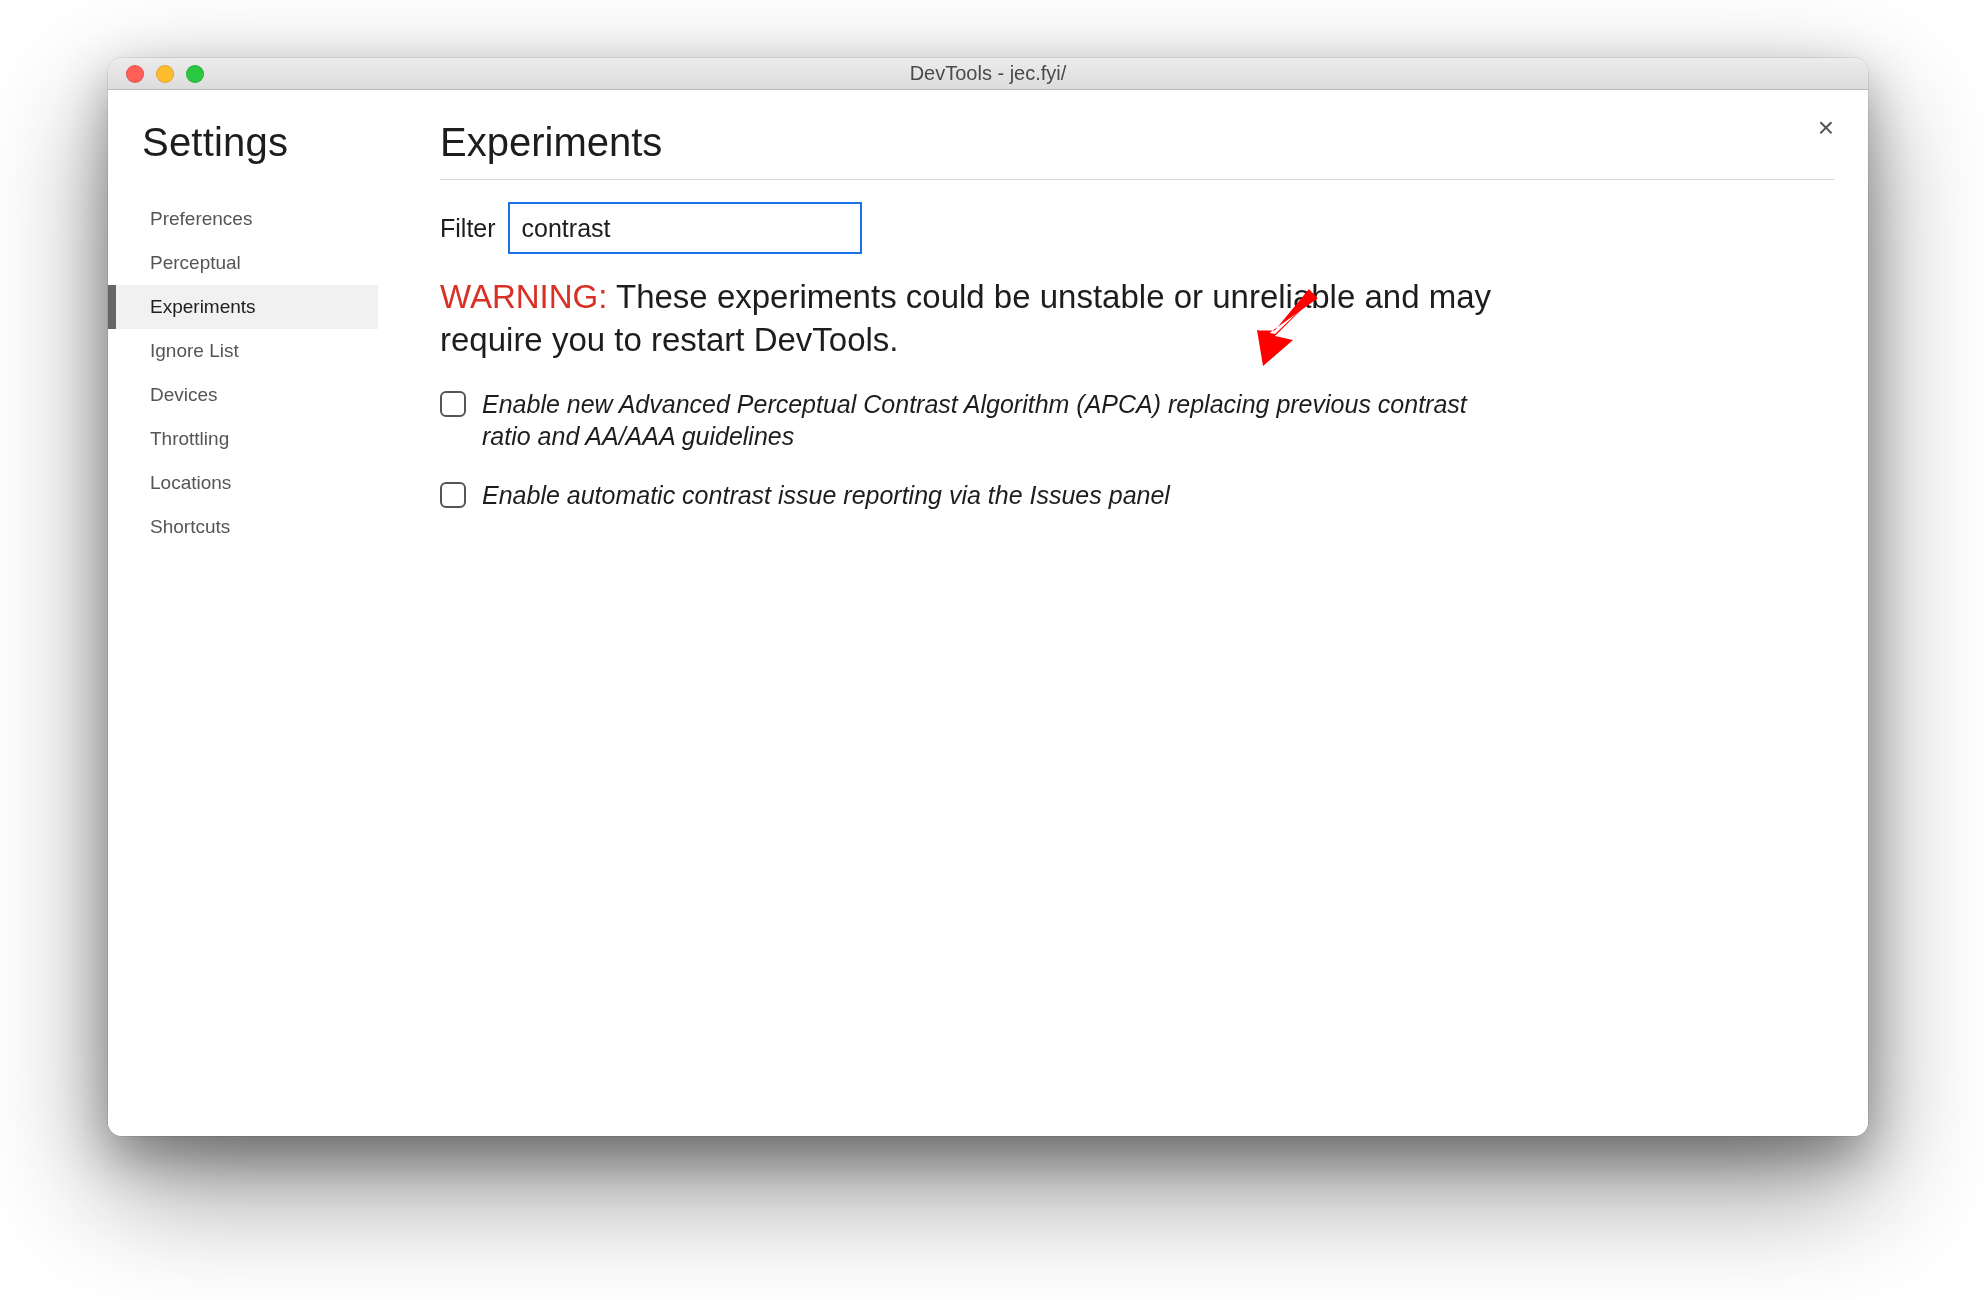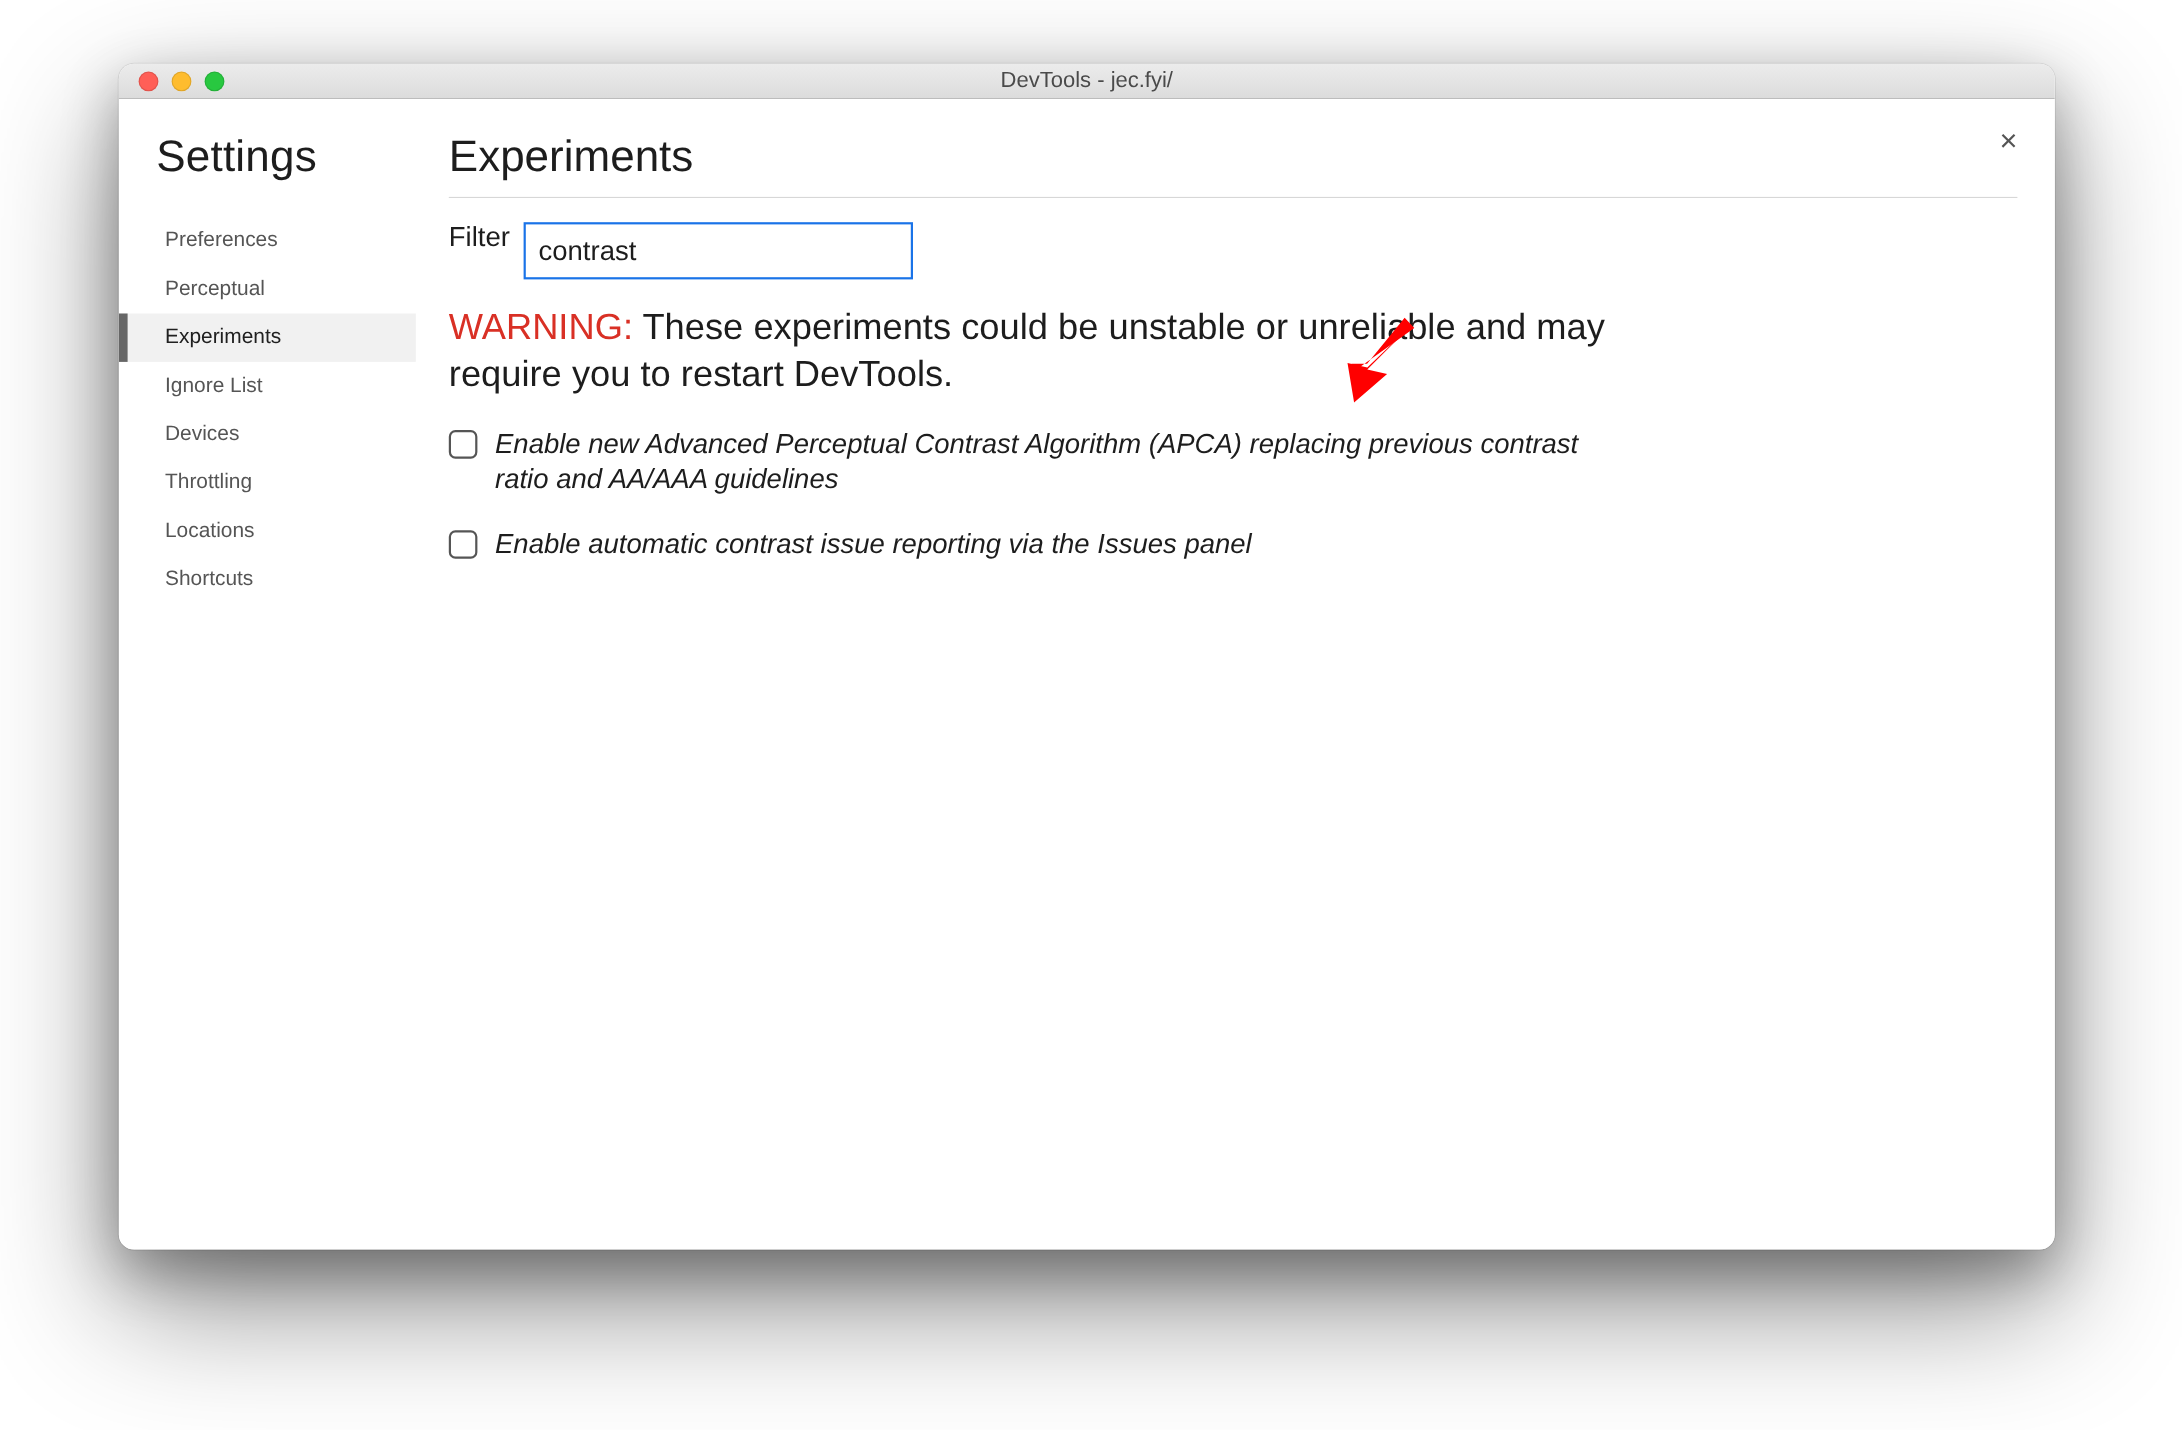--- a/index.html
+++ b/index.html
@@ -60,20 +60,21 @@
     font-size: 20px;
     color: #4a4a4a;
     pointer-events: none;
   }
   .body {
     flex: 1;
     display: flex;
     position: relative;
     background: #fff;
     overflow: hidden;
+    gap: 32px;
   }
   .sidebar {
     width: 270px;
     padding-top: 30px;
     flex-shrink: 0;
   }
   .sidebar-title {
     font-size: 40px;
     font-weight: 400;
     color: #1d1d1d;
@@ -119,20 +120,21 @@
     font-weight: 400;
     color: #1d1d1d;
     padding-bottom: 14px;
     border-bottom: 1px solid #d7d7d7;
     margin-right: 4px;
   }
 
   .filter-row {
     margin-top: 22px;
     display: flex;
+    align-items: center;
     gap: 12px;
     font-size: 25px;
     color: #1d1d1d;
   }
   .filter-input {
     border: 2px solid #1a73e8;
     outline: none;
     height: 52px;
     width: 354px;
     font-size: 25px;

